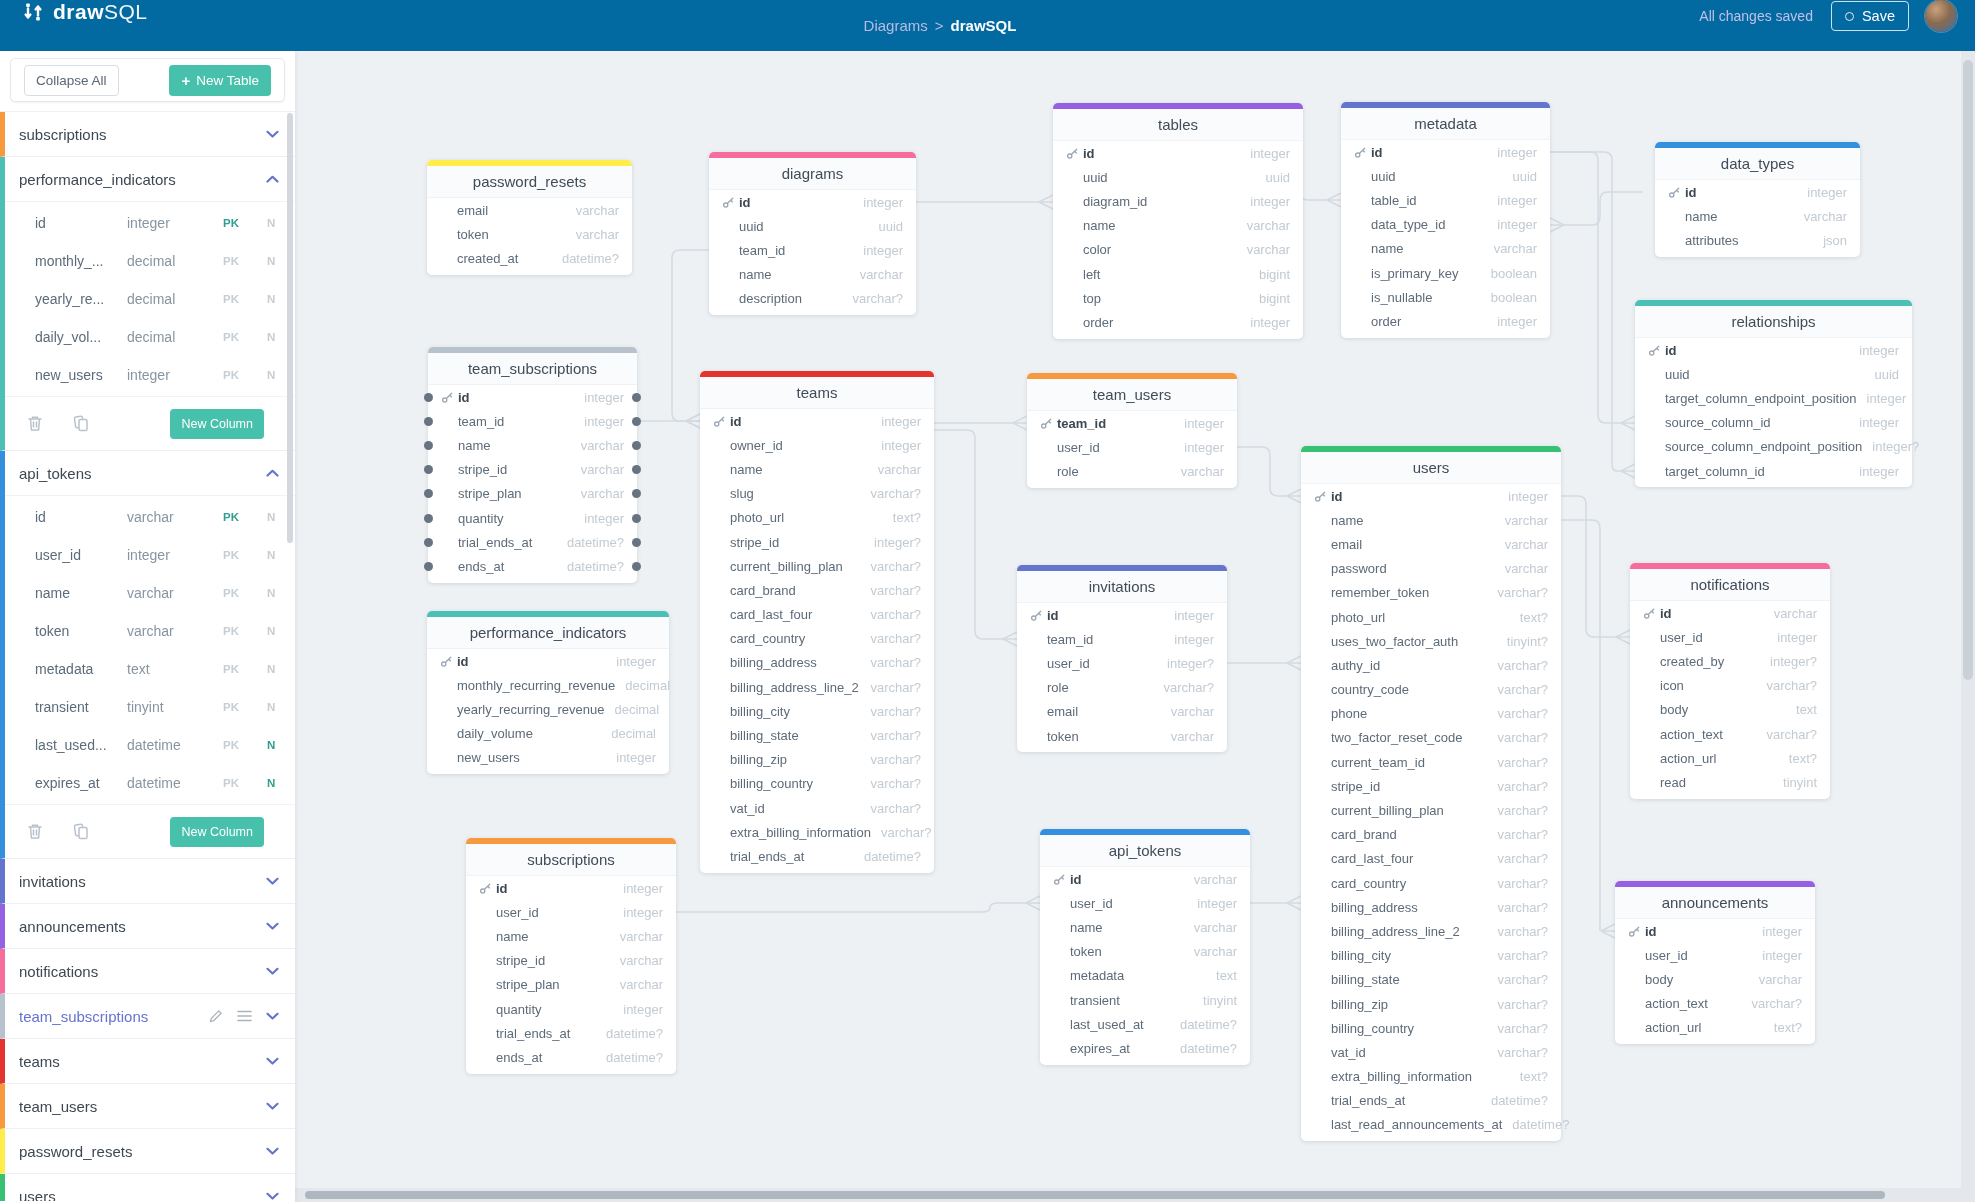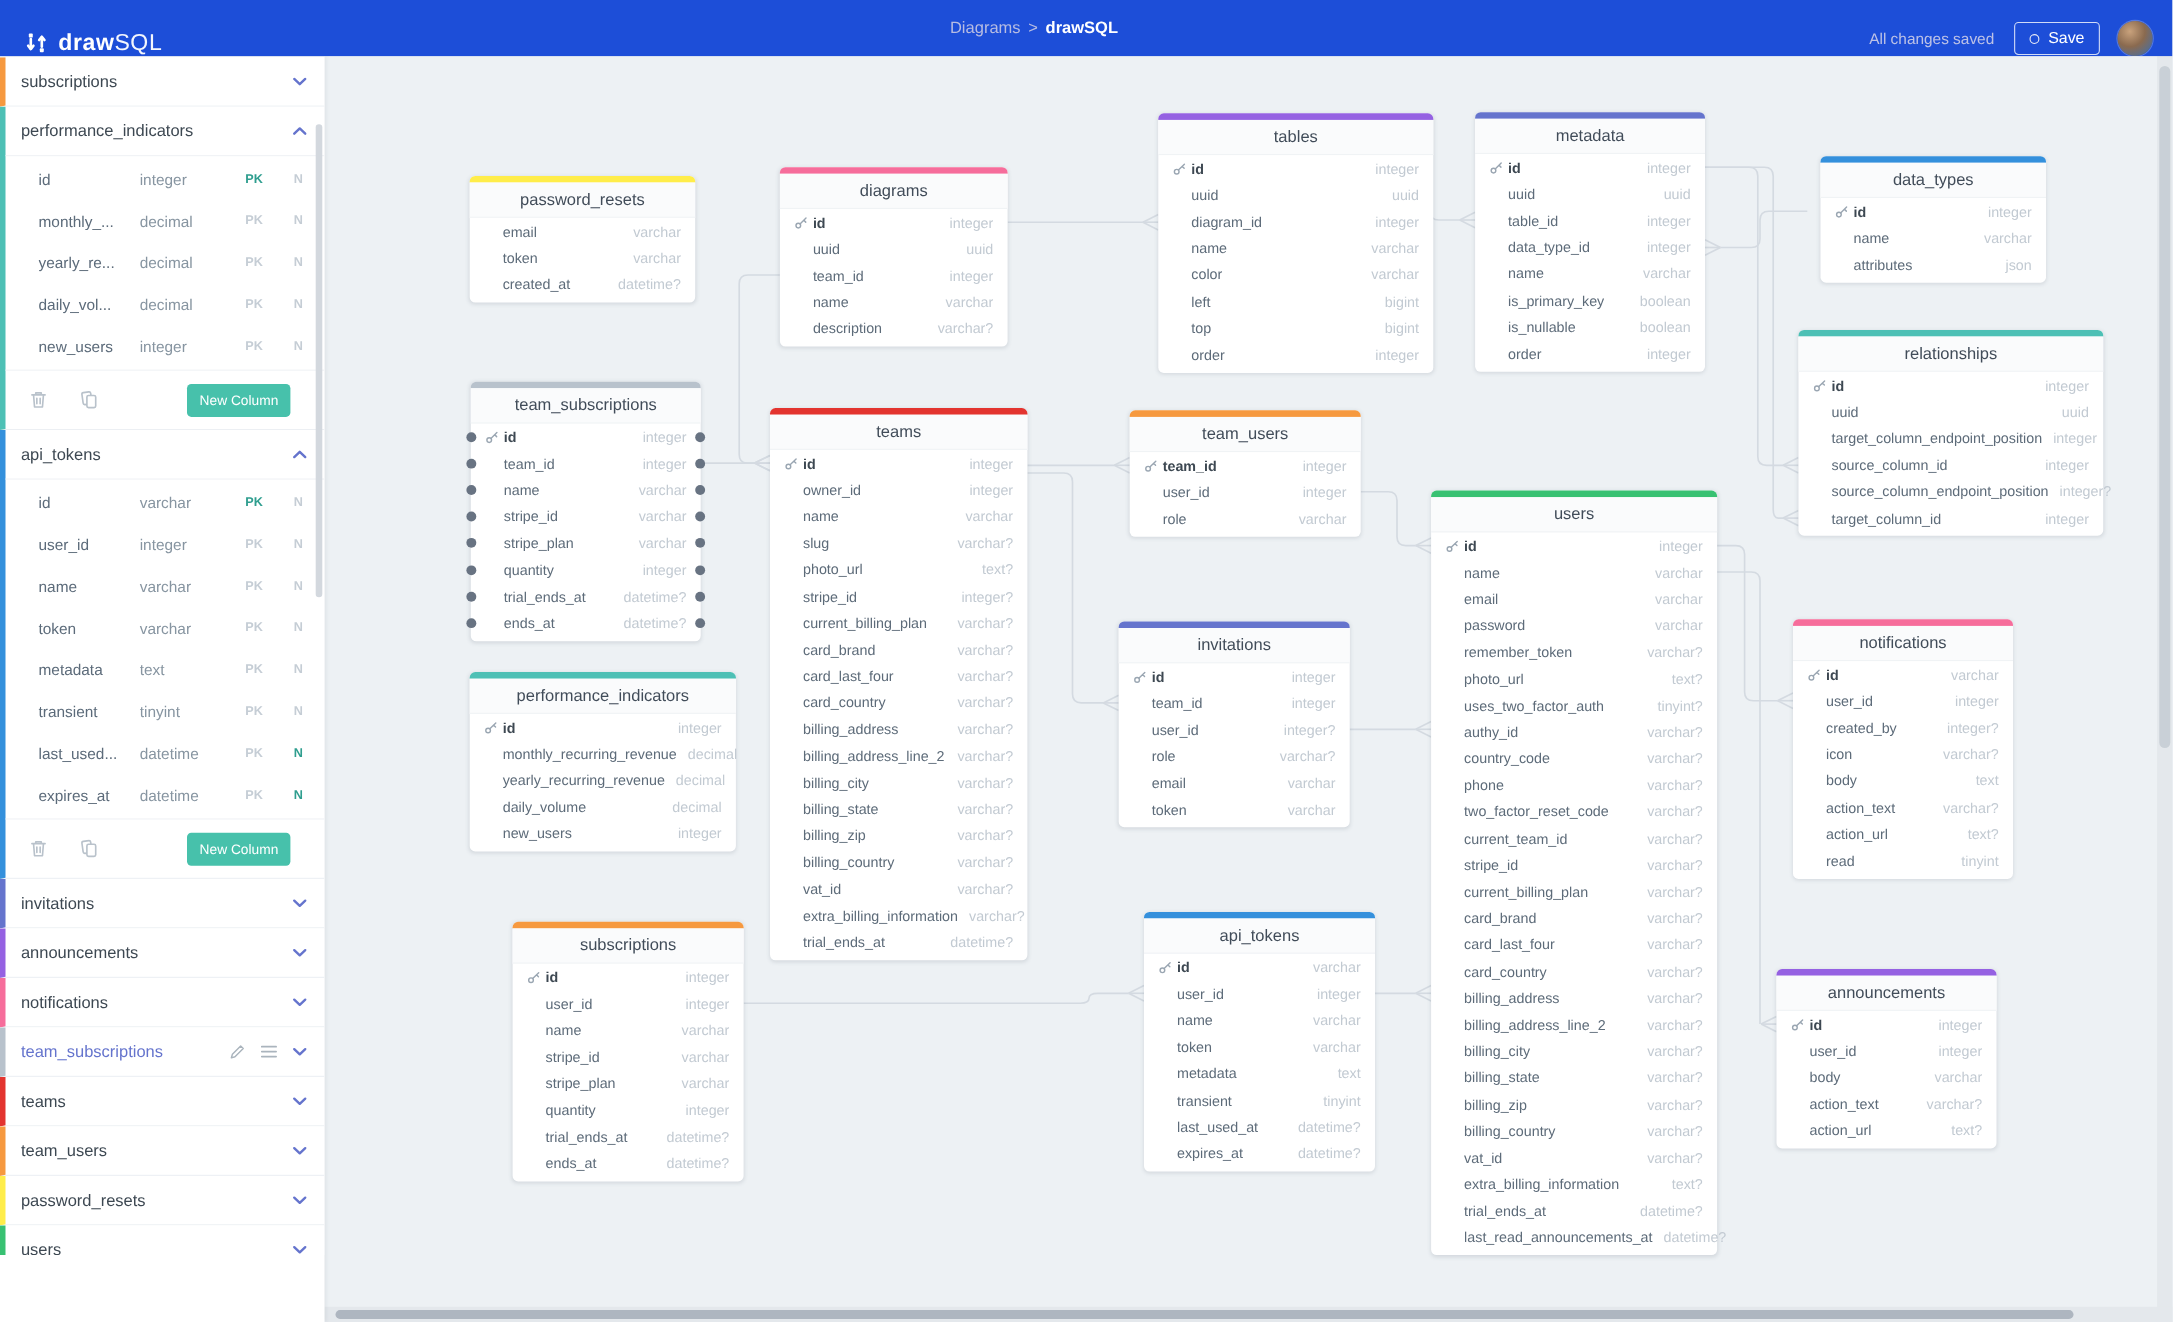--- a/index.html
+++ b/index.html
@@ -4,21 +4,21 @@
 <style>
   * { box-sizing: border-box; }
   html,body { margin:0; padding:0; }
   body {
     width:1975px; height:1202px; overflow:hidden; position:relative;
     font-family:"Liberation Sans", sans-serif;
     background:#edf1f4;
   }
   
   #topnav { position:absolute; top:0; left:0; width:1975px; height:51px;
-    background:#1d4ed8; z-index:40; display:flex; align-items:flex-end; color:#fff; }
+    background:#0369a1; z-index:40; display:flex; align-items:flex-start; color:#fff; }
   .brand { display:flex; align-items:center; margin-left:22px; cursor:pointer; }
   .brand svg { margin-right:9px; }
   .brand-text { font-size:21px; letter-spacing:.5px; }
   .brand-text b { font-weight:700; }
   .brand-text span { font-weight:300; opacity:.95; }
   .crumb { position:absolute; left:940px; top:0; height:51px; transform:translateX(-50%);
     display:flex; align-items:center; font-size:15px; white-space:nowrap; }
   .crumb .parent { color:#b7bce2; cursor:pointer; }
   .crumb .sep { color:#b7bce2; margin:0 7px; }
   .crumb .current { color:#ffffff; font-weight:700; }
@@ -171,20 +171,27 @@
     <span class="status">All changes saved</span>
     <button class="save-btn">
       <span class="save-circle"></span>
       <span>Save</span>
     </button>
     <div class="avatar"></div>
   </div>
 </div>
 
 <div id="sidebar">
+  <div class="sb-head">
+    <button class="collapse-btn">Collapse All</button>
+    <button class="newtable-btn">
+      <span class="plus">+</span>
+      <span>New Table</span>
+    </button>
+  </div>
   <div id="sb-list">
       <div class="sb-block" style="border-left-color: rgb(246, 153, 63);">
         <div class="sb-item">
           <span class="sb-label">subscriptions</span>
           <span class="spacer"></span>
           <span class="mini-icon">
             <svg width="13" height="9" viewBox="0 0 13 9" fill="none">
               <path d="M1.5 1.8 L6.5 6.5 L11.5 1.8" stroke="#6574cd" stroke-width="2.2" stroke-linecap="round" stroke-linejoin="round"></path>
             </svg>
           </span>

